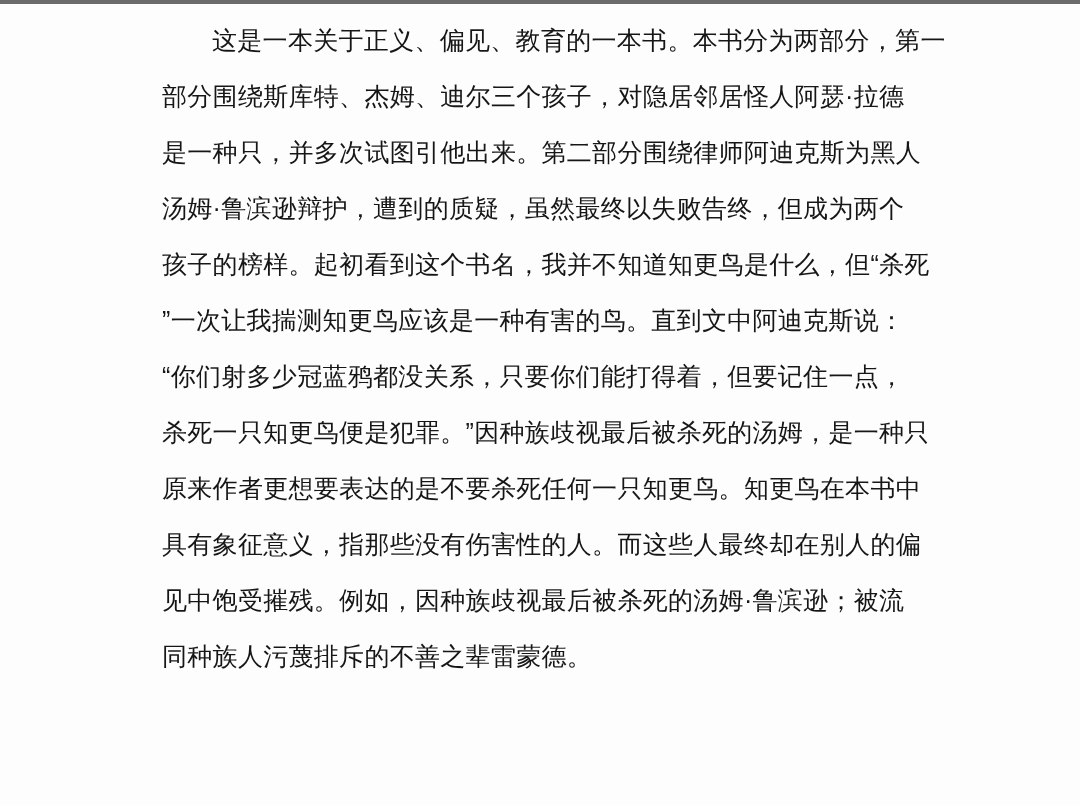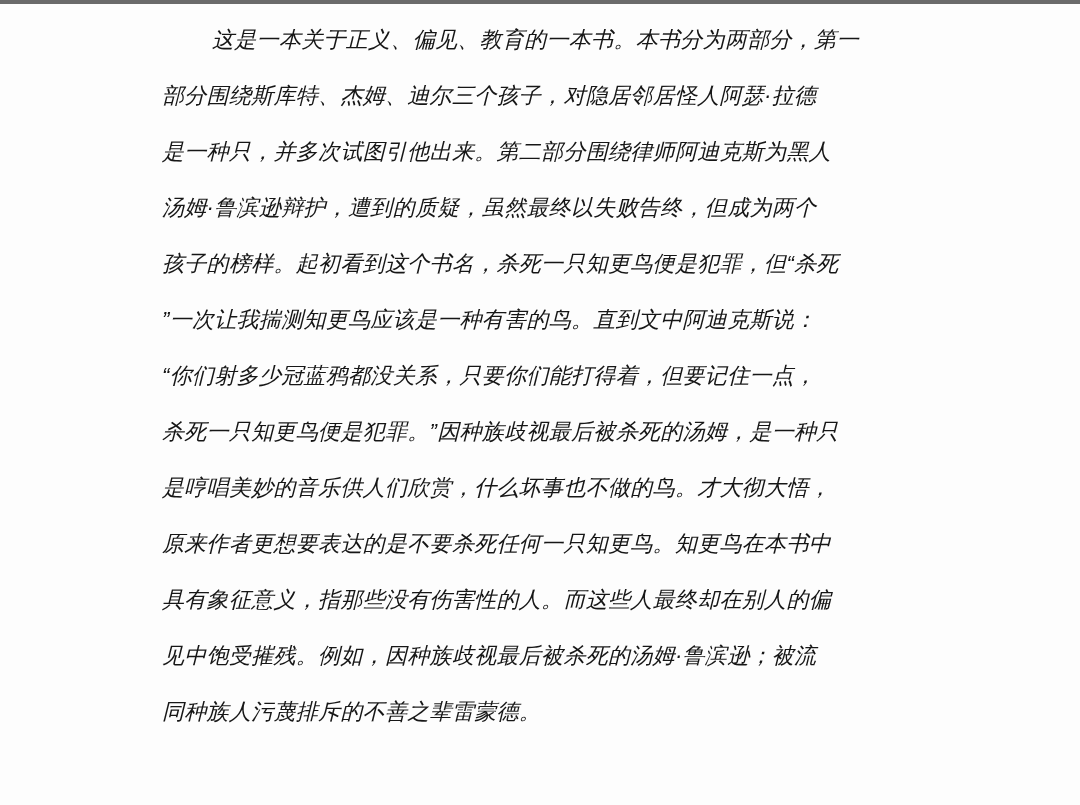--- a/index.html
+++ b/index.html
@@ -28,46 +28,44 @@
     width: 1080px;
     height: 4px;
     background: var(--bar);
   }
   .text-block {
     position: absolute;
     left: 162px;
     top: 12px;
     width: 790px;
     color: var(--fg);
-    font-size: 22px;
+    font-size: 25px;
     line-height: 56px;
     letter-spacing: 0.3px;
-    font-style: italic;
   }
   .text-line {
     height: 56px;
     white-space: nowrap;
   }
   .text-line:first-child {
     text-indent: 50px;
   }
 </style>
 </head>
 <body>
 
 <div class="page">
   <div class="top-bar"></div>
   <div class="text-block">
       <div class="text-line">这是一本关于正义、偏见、教育的一本书。本书分为两部分，第一</div>
       <div class="text-line">部分围绕斯库特、杰姆、迪尔三个孩子，对隐居邻居怪人阿瑟·拉德</div>
       <div class="text-line">是一种只，并多次试图引他出来。第二部分围绕律师阿迪克斯为黑人</div>
       <div class="text-line">汤姆·鲁滨逊辩护，遭到的质疑，虽然最终以失败告终，但成为两个</div>
-      <div class="text-line">孩子的榜样。起初看到这个书名，杀死一只知更鸟便是犯罪，但“杀死</div>
+      <div class="text-line">孩子的榜样。起初看到这个书名，我并不知道知更鸟是什么，但“杀死</div>
       <div class="text-line">”一次让我揣测知更鸟应该是一种有害的鸟。直到文中阿迪克斯说：</div>
       <div class="text-line">“你们射多少冠蓝鸦都没关系，只要你们能打得着，但要记住一点，</div>
       <div class="text-line">杀死一只知更鸟便是犯罪。”因种族歧视最后被杀死的汤姆，是一种只</div>
-      <div class="text-line">是哼唱美妙的音乐供人们欣赏，什么坏事也不做的鸟。才大彻大悟，</div>
       <div class="text-line">原来作者更想要表达的是不要杀死任何一只知更鸟。知更鸟在本书中</div>
       <div class="text-line">具有象征意义，指那些没有伤害性的人。而这些人最终却在别人的偏</div>
       <div class="text-line">见中饱受摧残。例如，因种族歧视最后被杀死的汤姆·鲁滨逊；被流</div>
       <div class="text-line">同种族人污蔑排斥的不善之辈雷蒙德。</div>
     </div>
 </div>
 
 </body></html>

